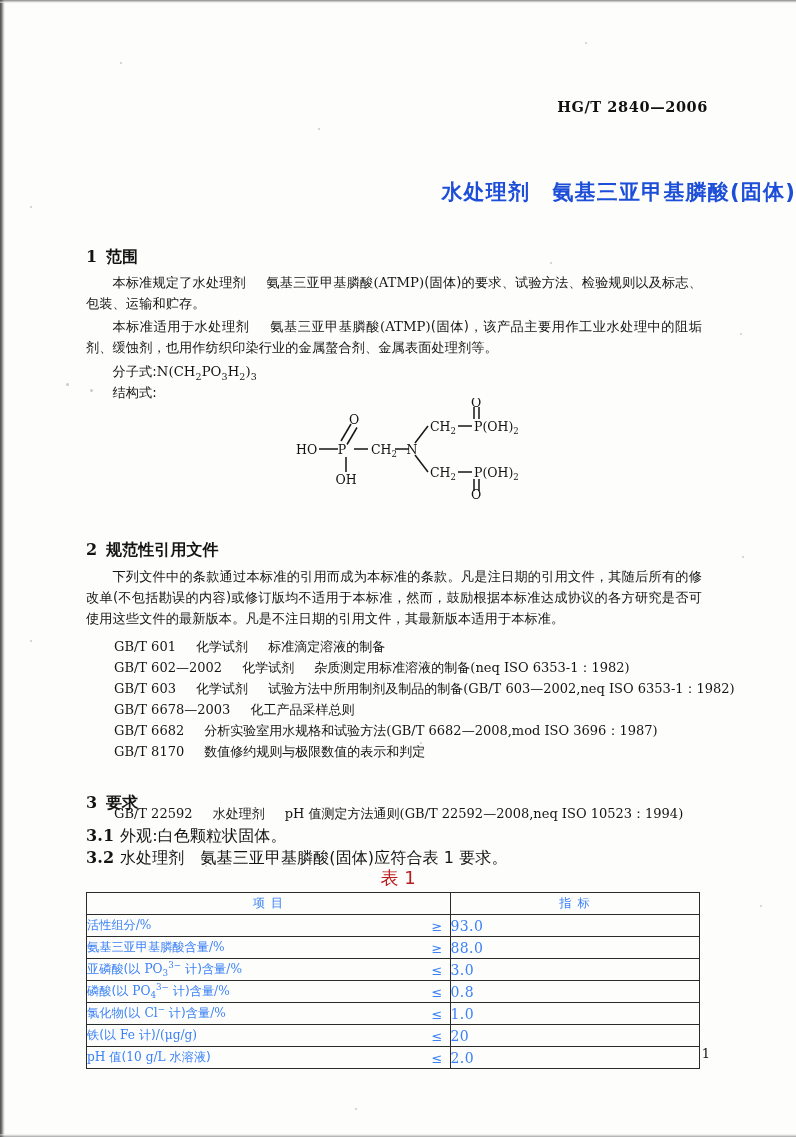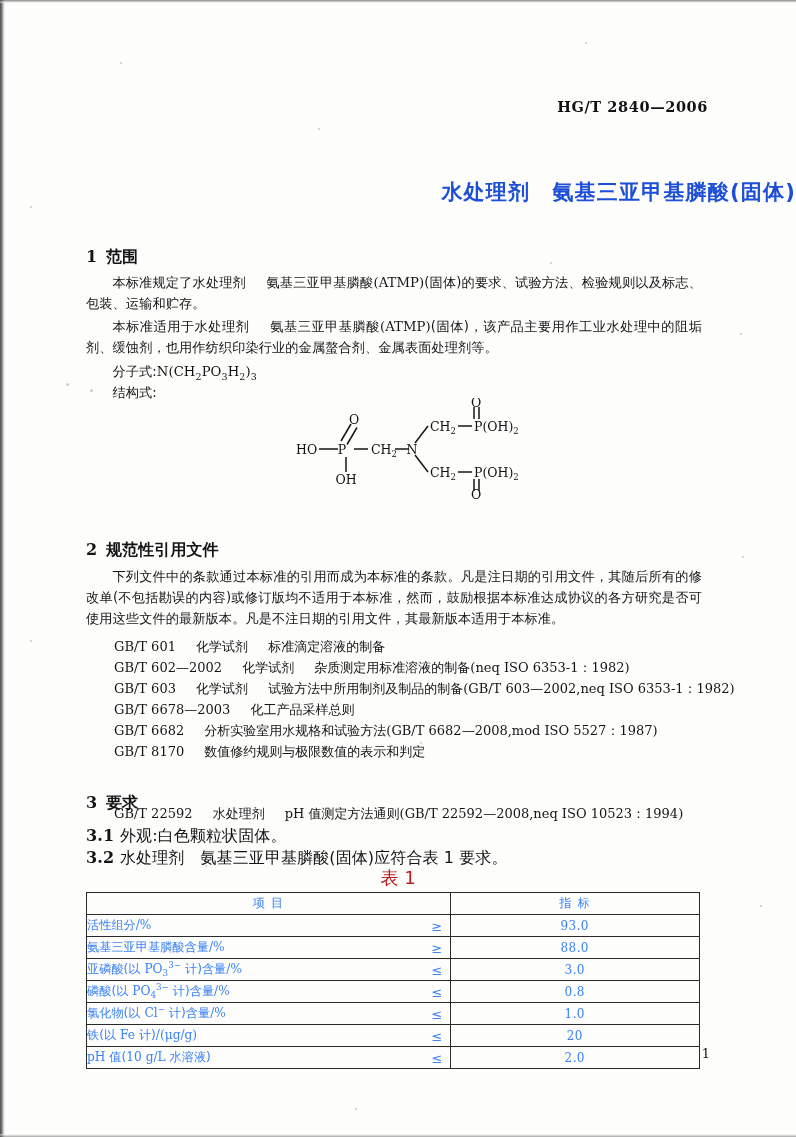--- a/index.html
+++ b/index.html
@@ -168,23 +168,22 @@
   }
   .op {
     position: absolute;
     right: 7px;
     top: 50%;
     transform: translateY(-50%);
     font-size: 13px;
     font-family: "DejaVu Sans", sans-serif;
   }
   td.val {
-    text-align: center;
     font-family: "DejaVu Serif", "Liberation Serif", serif;
-    font-size: 12px;
+    font-size: 14px;
     letter-spacing: .4px;
   }
   .col-item { width: 364px; }
   .col-val  { width: 250px; }
 
   
   .page-num {
     position: absolute;
     top: 1046px;
     right: 86px;
@@ -300,21 +299,21 @@
   <div class="ref-line" style="left:114px; top:657px;">
     <span class="lat">GB/T 602—2002</span><span class="gap"></span>化学试剂<span class="gap"></span>杂质测定用标准溶液的制备<span class="lat">(neq ISO 6353-1：1982)</span>
   </div>
   <div class="ref-line" style="left:114px; top:678px;">
     <span class="lat">GB/T 603</span><span class="gap"></span>化学试剂<span class="gap"></span>试验方法中所用制剂及制品的制备<span class="lat">(GB/T 603—2002,neq ISO 6353-1：1982)</span>
   </div>
   <div class="ref-line" style="left:114px; top:699px;">
     <span class="lat">GB/T 6678—2003</span><span class="gap"></span>化工产品采样总则
   </div>
   <div class="ref-line" style="left:114px; top:720px;">
-    <span class="lat">GB/T 6682</span><span class="gap"></span>分析实验室用水规格和试验方法<span class="lat">(GB/T 6682—2008,mod ISO 5527：1987)</span>
+    <span class="lat">GB/T 6682</span><span class="gap"></span>分析实验室用水规格和试验方法<span class="lat">(GB/T 6682—2008,mod ISO 3696：1987)</span>
   </div>
   <div class="ref-line" style="left:114px; top:741px;">
     <span class="lat">GB/T 8170</span><span class="gap"></span>数值修约规则与极限数值的表示和判定
   </div>
   <div class="ref-line" style="left:114px; top:762px;margin-top:41px;">
     <span class="lat">GB/T 22592</span><span class="gap"></span>水处理剂<span class="gap"></span><span class="lat">pH</span> 值测定方法通则<span class="lat">(GB/T 22592—2008,neq ISO 10523：1994)</span>
   </div>
 
   <div class="blk sec-head" style="left:86px; top:792px;">
     <span class="sec-num lat">3</span><span>要求</span>

